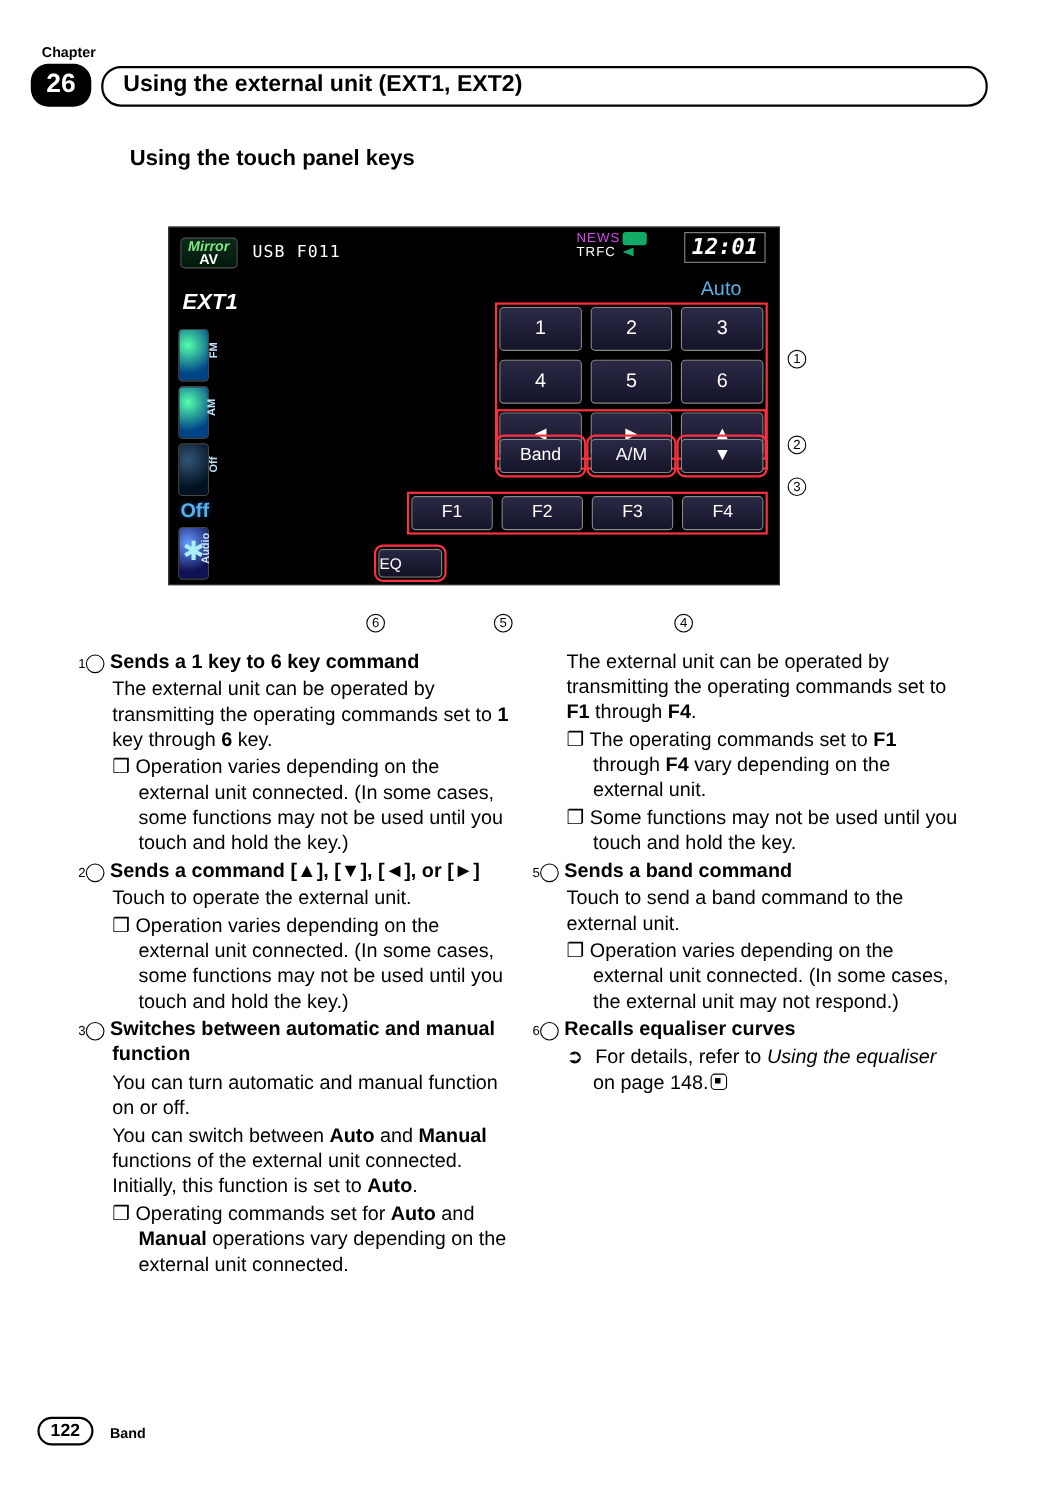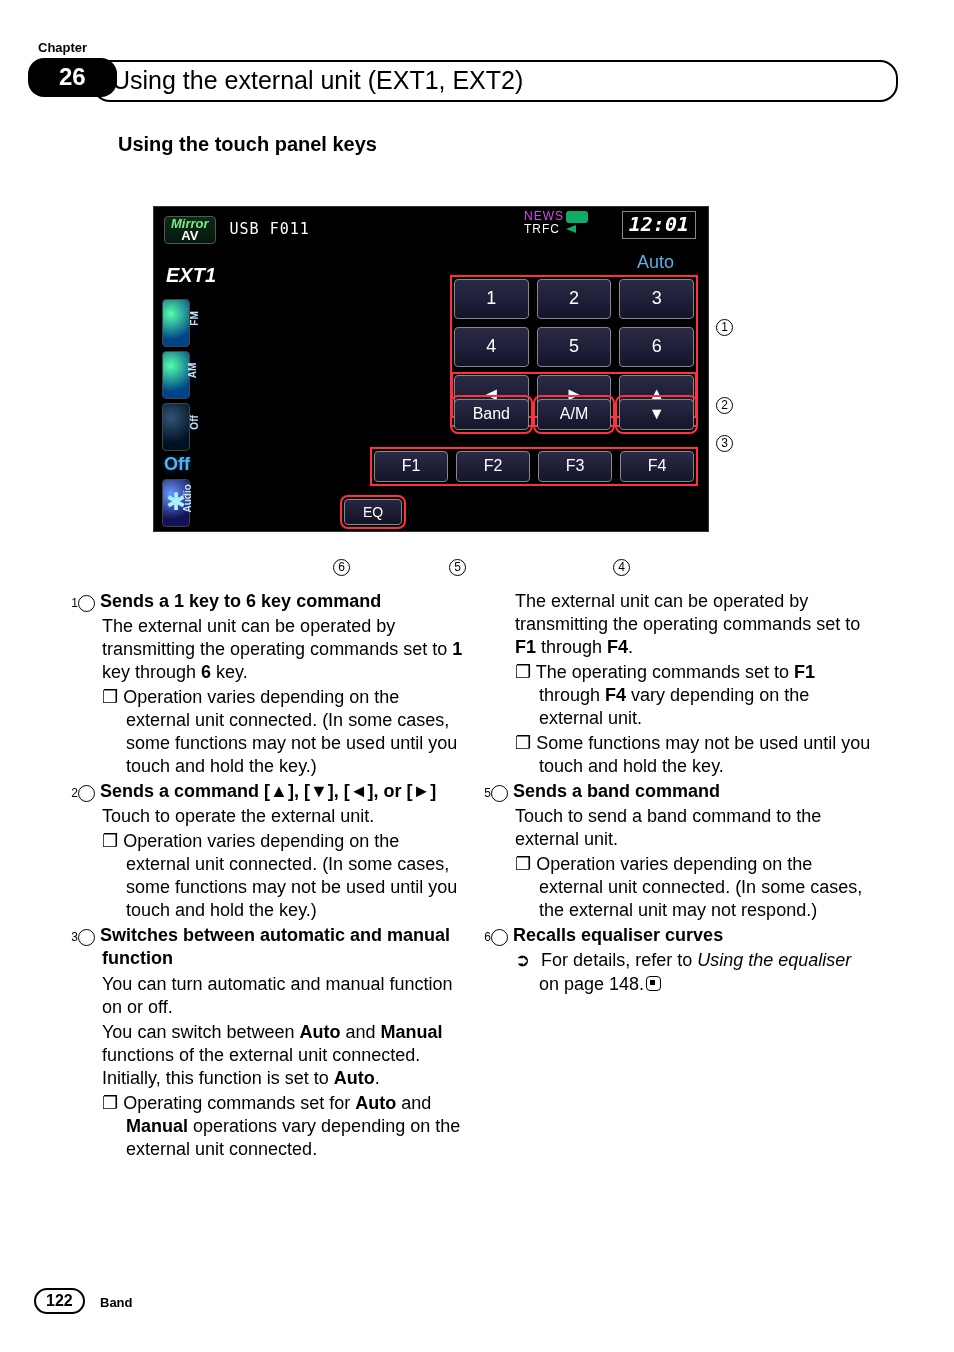--- a/index.html
+++ b/index.html
@@ -21,33 +21,33 @@
     font-weight: bold;
   }
   .chapter-badge {
     position: absolute;
     top: 58px;
     left: 28px;
     background: #000;
     color: #fff;
     font-weight: bold;
     font-size: 24px;
-    padding: 4px 31px;
+    padding: 4px 14px;
     border-radius: 16px;
   }
   .chapter-title-wrap {
     position: absolute;
     top: 60px;
     left: 92px;
     right: 56px;
     border: 2px solid #000;
     border-radius: 18px;
     padding: 2px 18px 4px 18px;
-    font-size: 25px;
-    font-weight: normal;
+    font-size: 21px;
+    font-weight: bold;
   }
   .section-title {
     position: absolute;
     top: 132px;
     left: 78px;
     font-size: 20px;
     font-weight: bold;
     margin-left: 40px;
   }
   
@@ -95,21 +95,21 @@
   }
   .fm { top: 92px; }
   .am { top: 144px; }
   .off-btn { top: 196px; background: radial-gradient(circle at 30% 30%, #357, #012 70%); }
   .off-lbl { position:absolute; left:10px; top:246px; color:#5ab0e8; font-size:18px; font-weight:bold; text-shadow:0 0 4px #048;}
   .audio-btn { top: 272px; background: radial-gradient(circle at 30% 30%, #69f, #115 70%); }
   .bt-icon { position:absolute; left:12px; top:280px; color:#aef; font-size:24px;}
   .eq-btn {
     position:absolute; top:292px; left:190px; width:58px; height:26px;
     border:1px solid #888; border-radius:4px; background:linear-gradient(#272743,#121225);
-    color:#fff; text-align:center; font-size:14px; line-height:24px;
+    color:#fff; font-size:14px; line-height:24px;
   }
   .num-grid {
     position:absolute; top:72px; right:14px; width:240px;
   }
   .num-grid .row { display:flex; gap:8px; margin-bottom:8px; }
   .num-grid .cell {
     flex:1; height:40px; border:1px solid #888; border-radius:4px;
     background:linear-gradient(#2a2a46,#14142a); color:#fff;
     display:flex; align-items:center; justify-content:center; font-size:18px;
   }

